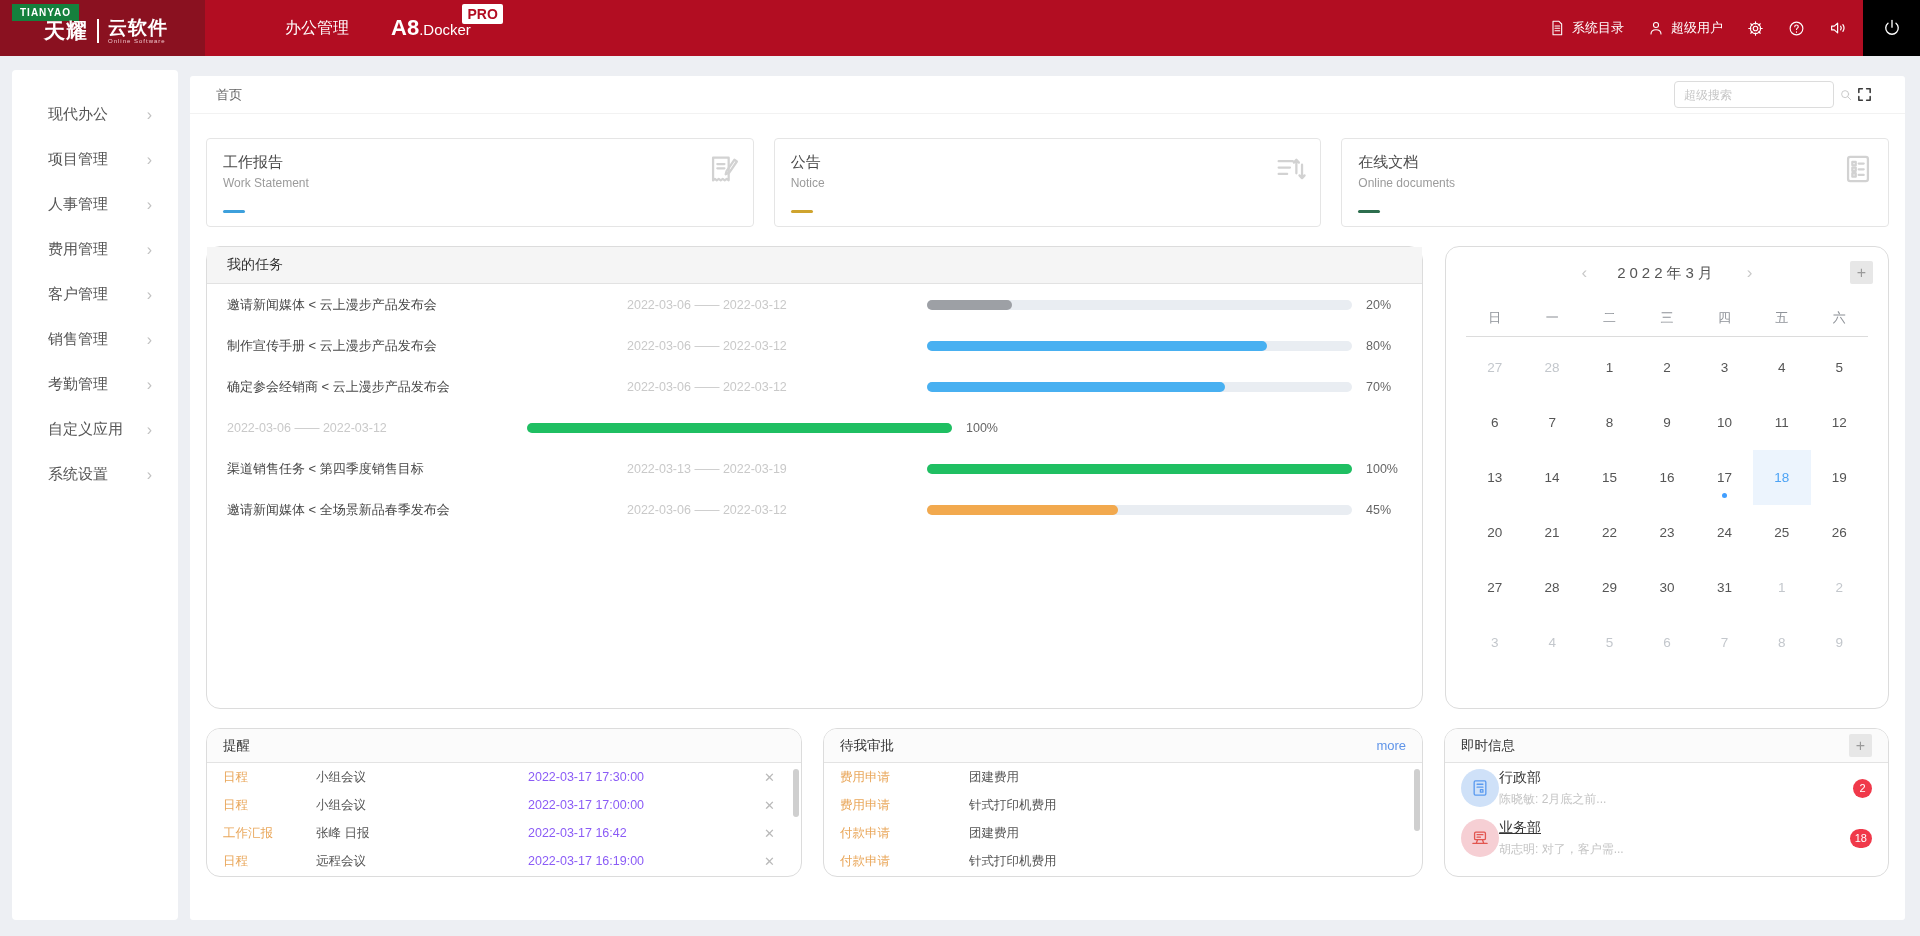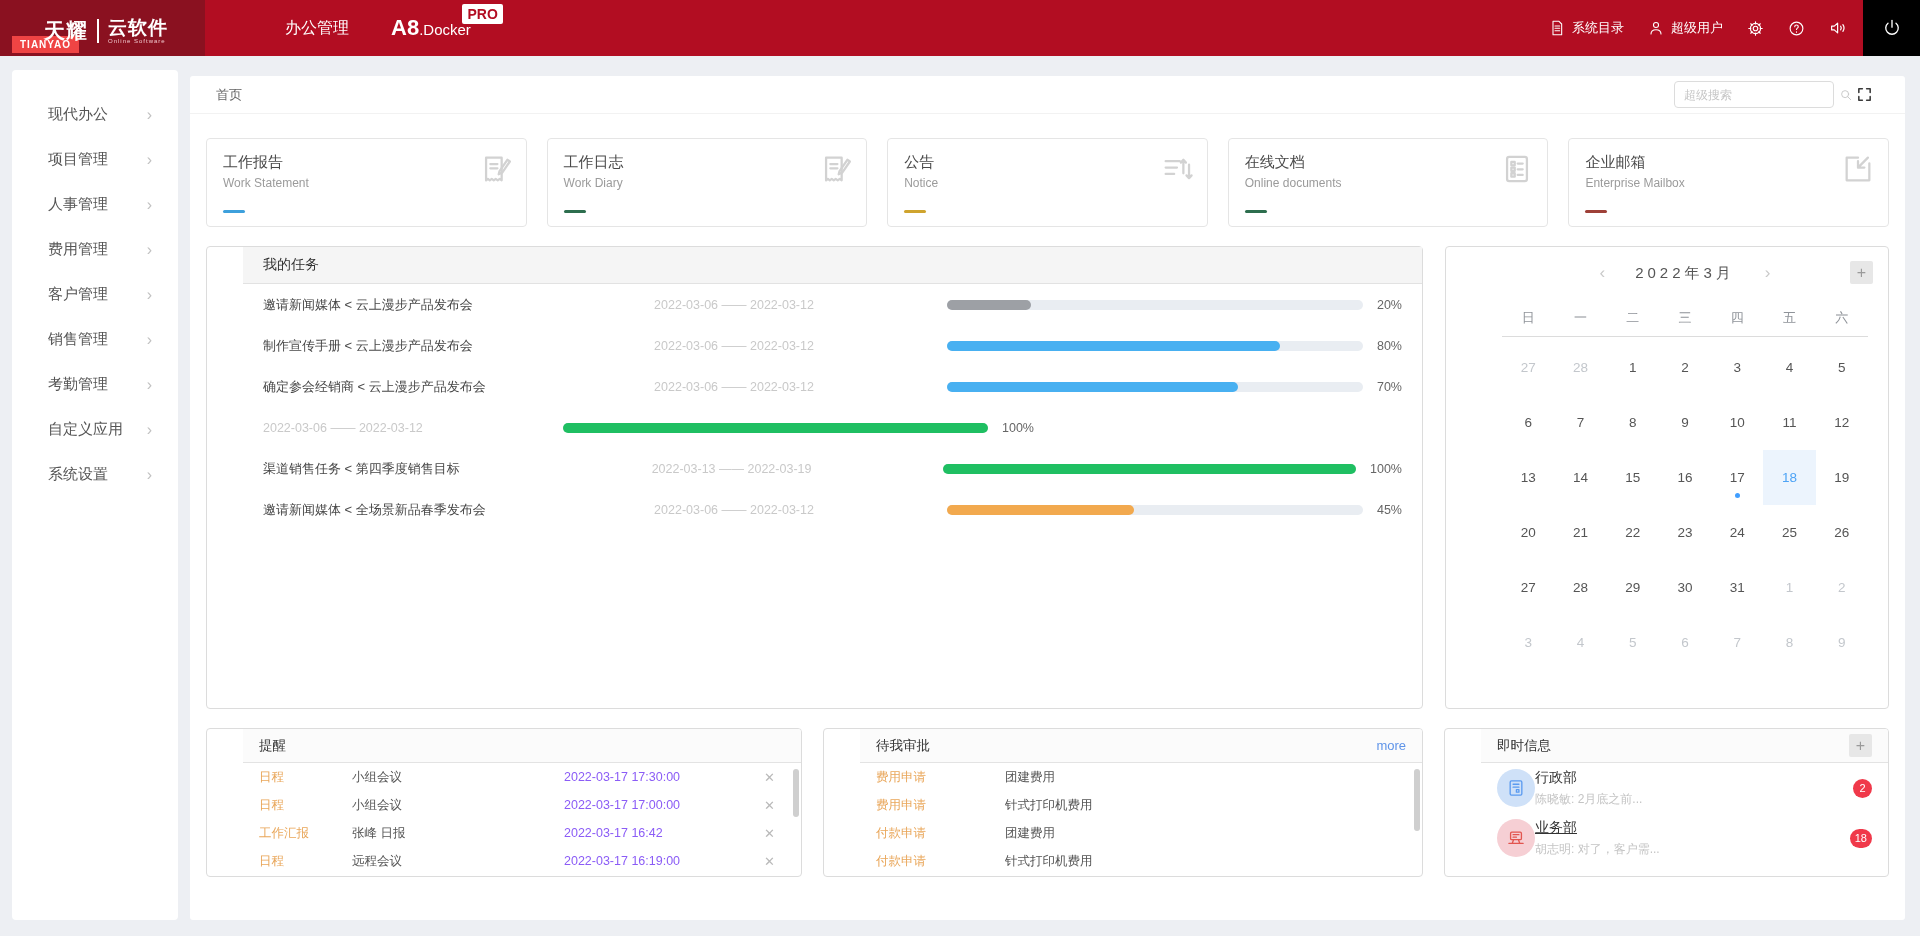--- a/index.html
+++ b/index.html
@@ -4,22 +4,22 @@
 <style>
   * { box-sizing: border-box; margin: 0; padding: 0; }
   html,body { width:1920px; height:936px; overflow:hidden; background:#edeff3;
     font-family:"Liberation Sans","DejaVu Sans",sans-serif; }
   .icon svg { display:block; }
 
   
   .topbar { position:absolute; top:0; left:0; width:1920px; height:56px;
     background:#b20d22; display:flex; align-items:center; color:#fff; z-index:10; }
   .brand { width:205px; height:56px; background:#8a1120; position:relative; flex:0 0 auto; }
-  .brand-badge { position:absolute; top:4px; left:12px; background:#ef4444; color:#fff;
-    font-size:10px; font-weight:bold; letter-spacing:1px; padding:3px 8px;margin-top:32px; }
+  .brand-badge { position:absolute; top:4px; left:12px; background:#15803d; color:#fff;
+    font-size:10px; font-weight:bold; letter-spacing:1px; padding:3px 8px; }
   .brand-logo { position:absolute; left:44px; top:17px; display:flex; align-items:flex-start; }
   .brand-cn { font-size:21px; font-weight:bold; letter-spacing:1px; }
   .brand-sep { width:2px; height:24px; background:#fff; margin:2px 9px 0; }
   .brand-prod .p1 { font-size:19px; font-weight:bold; letter-spacing:1px; line-height:21px;}
   .brand-prod .p2 { font-size:6px; letter-spacing:1px; color:#f2c9ce; }
   .top-menu { display:flex; align-items:center; margin-left:80px; gap:42px; }
   .menu-item { font-size:16px; cursor:pointer; }
   .menu-item.product { font-size:15px; position:relative; padding-right:34px; }
   .menu-item.product b { font-size:22px; }
   .pro-badge { position:absolute; top:-11px; right:2px; background:#fff; color:#b20d22;
@@ -51,21 +51,21 @@
 
   .cards-row { display:flex; gap:20px; padding:24px 16px 0; }
   .scard { flex:1; height:89px; border:1px solid #e5e5e5; border-radius:4px;
     position:relative; padding:14px 16px; cursor:pointer; }
   .scard-title { font-size:15px; color:#4a4a4a; }
   .scard-sub { font-size:12px; color:#9b9b9b; margin-top:4px; }
   .scard-dash { position:absolute; left:16px; bottom:13px; width:22px; height:3px; border-radius:2px; }
   .scard-icon { position:absolute; right:13px; top:13px; color:#d2d2d2; }
 
   .mid-row { display:flex; gap:22px; padding:19px 16px 0; }
-  .panel { border:1px solid #dcdcdc; border-radius:4px; background:#fff;padding-left:36px; }
+  .panel { border:1px solid #dcdcdc; border-radius:14px; background:#fff; }
   .tasks-panel { width:1217px; height:463px; }
   .panel-head { height:37px; background:#f5f5f5; border-bottom:1px solid #e2e2e2;
     display:flex; align-items:center; padding:0 20px; font-size:14px; color:#333; }
   .task-row { height:41px; display:flex; align-items:center; padding:0 20px; }
   .t-name { width:400px; font-size:13px; color:#474747; }
   .t-range { width:300px; font-size:12.5px; color:#c9c9c9; }
   .t-bar { width:425px; height:10px; background:#e9edf2; border-radius:5px; position:relative; }
   .t-fill { position:absolute; left:0; top:0; height:10px; border-radius:5px; }
   .t-pct { flex:1; font-size:12.5px; color:#666; padding-left:14px; }
 
@@ -259,32 +259,20 @@
         <div class="scard-dash" style="background: rgb(61, 160, 220);"></div>
         <span class="icon scard-icon">
           <svg width="34" height="34" viewBox="0 0 24 24" fill="none" stroke="currentColor" stroke-width="1.6" stroke-linecap="round" stroke-linejoin="round">
             <path d="M5 4h11v16l-1.4-1-1.4 1-1.4-1-1.4 1-1.4-1-1.4 1-1.3-1-1.3 1z"></path>
             <path d="M8 8.5h5M8 11.5h5"></path>
             <path d="M14.5 13.5 20 5.5l1.8 1.2-5.5 8-2.4 1z"></path>
           </svg>
         </span>
       </div>
       <div class="scard">
-        <div class="scard-title">工作日志</div>
-        <div class="scard-sub">Work Diary</div>
-        <div class="scard-dash" style="background: rgb(45, 110, 78);"></div>
-        <span class="icon scard-icon">
-          <svg width="34" height="34" viewBox="0 0 24 24" fill="none" stroke="currentColor" stroke-width="1.6" stroke-linecap="round" stroke-linejoin="round">
-            <path d="M5 4h11v16l-1.4-1-1.4 1-1.4-1-1.4 1-1.4-1-1.4 1-1.3-1-1.3 1z"></path>
-            <path d="M8 8.5h5M8 11.5h5"></path>
-            <path d="M14.5 13.5 20 5.5l1.8 1.2-5.5 8-2.4 1z"></path>
-          </svg>
-        </span>
-      </div>
-      <div class="scard">
         <div class="scard-title">公告</div>
         <div class="scard-sub">Notice</div>
         <div class="scard-dash" style="background: rgb(207, 164, 46);"></div>
         <span class="icon scard-icon">
           <svg width="34" height="34" viewBox="0 0 24 24" fill="none" stroke="currentColor" stroke-width="1.6" stroke-linecap="round" stroke-linejoin="round">
             <path d="M4 6.5h10M4 11h8M4 15.5h6"></path>
             <path d="M16.5 15V5.5M14.7 7.5l1.8-2 1.8 2"></path>
             <path d="M20.5 9v9.5M18.7 16.5l1.8 2 1.8-2"></path>
           </svg>
         </span>
@@ -295,31 +283,20 @@
         <div class="scard-dash" style="background: rgb(45, 110, 78);"></div>
         <span class="icon scard-icon">
           <svg width="34" height="34" viewBox="0 0 24 24" fill="none" stroke="currentColor" stroke-width="1.6" stroke-linecap="round" stroke-linejoin="round">
             <rect x="5" y="3.5" width="14" height="17" rx="1.5"></rect>
             <rect x="8" y="7" width="2.4" height="2.4"></rect>
             <path d="M12.5 8.2H16"></path>
             <rect x="8" y="11" width="2.4" height="2.4"></rect>
             <path d="M12.5 12.2H16"></path>
             <rect x="8" y="15" width="2.4" height="2.4"></rect>
             <path d="M12.5 16.2H16"></path>
-          </svg>
-        </span>
-      </div>
-      <div class="scard">
-        <div class="scard-title">企业邮箱</div>
-        <div class="scard-sub">Enterprise Mailbox</div>
-        <div class="scard-dash" style="background: rgb(158, 64, 56);"></div>
-        <span class="icon scard-icon">
-          <svg width="34" height="34" viewBox="0 0 24 24" fill="none" stroke="currentColor" stroke-width="1.6" stroke-linecap="round" stroke-linejoin="round">
-            <path d="M20 8v12H4V4h8"></path>
-            <path d="M19 4l-7 7M12 6.5V11h4.5"></path>
           </svg>
         </span>
       </div>
     </div>
 
   <div class="mid-row">
     <section class="panel tasks-panel">
       <div class="panel-head">
         <span>我的任务</span>
       </div>

